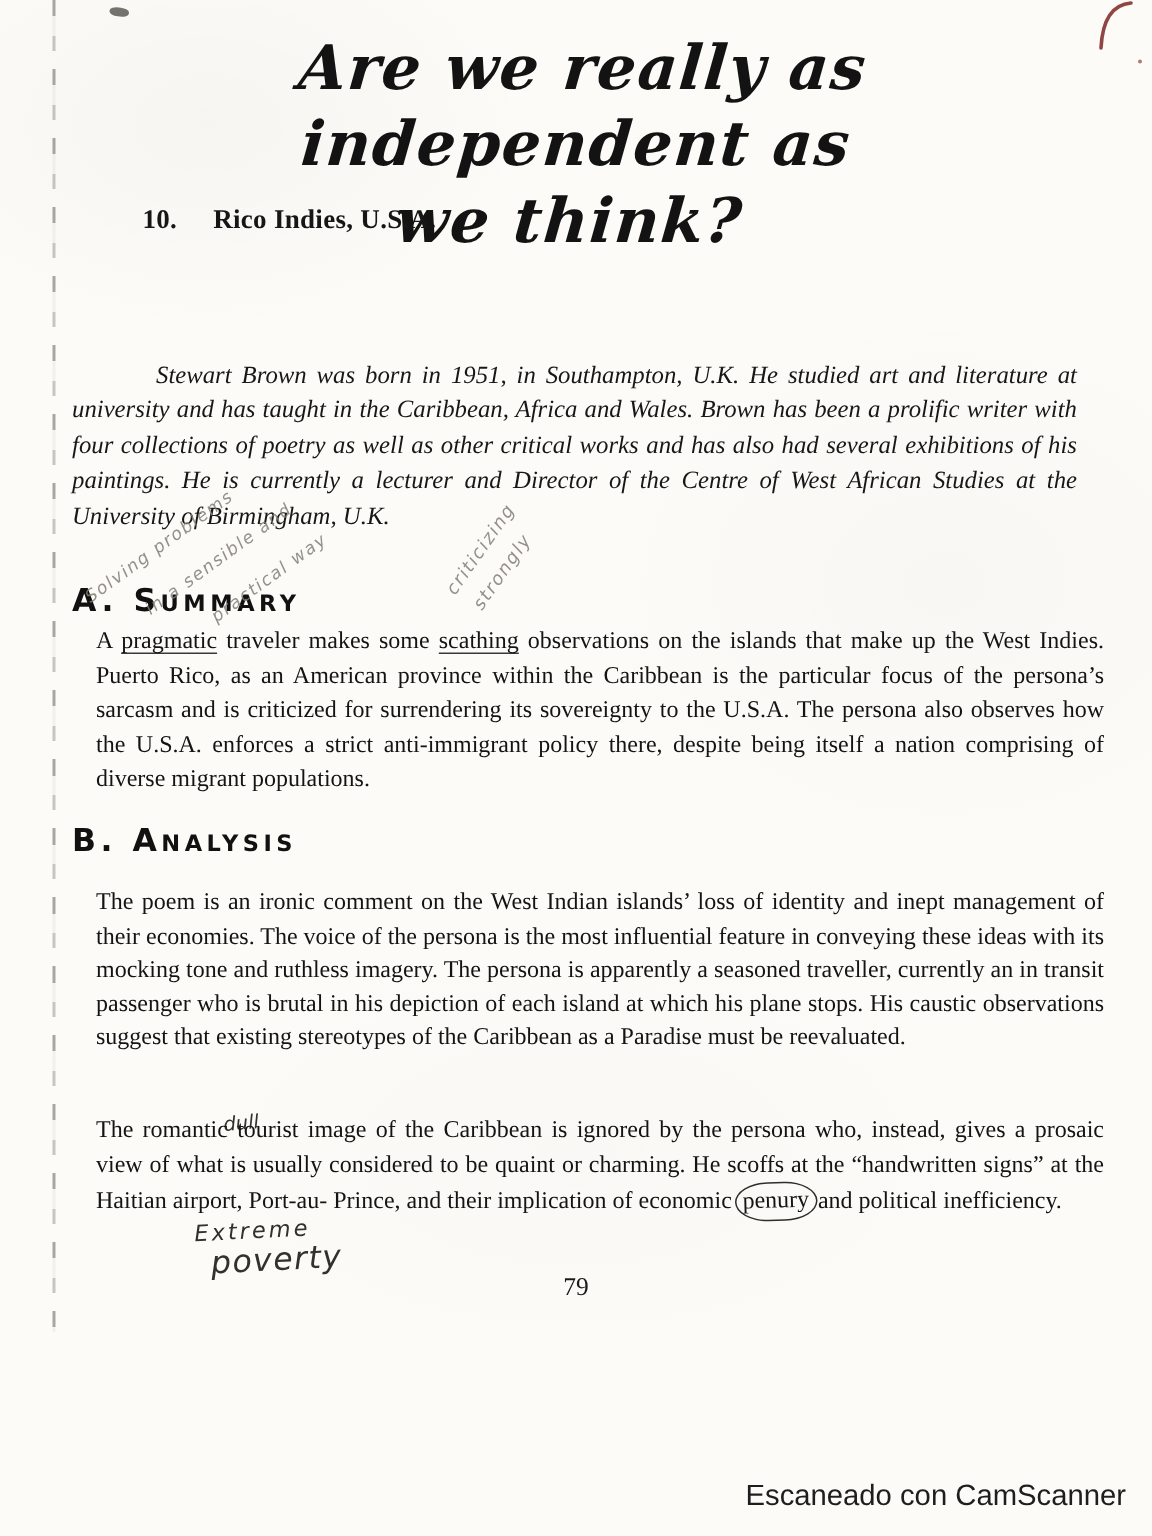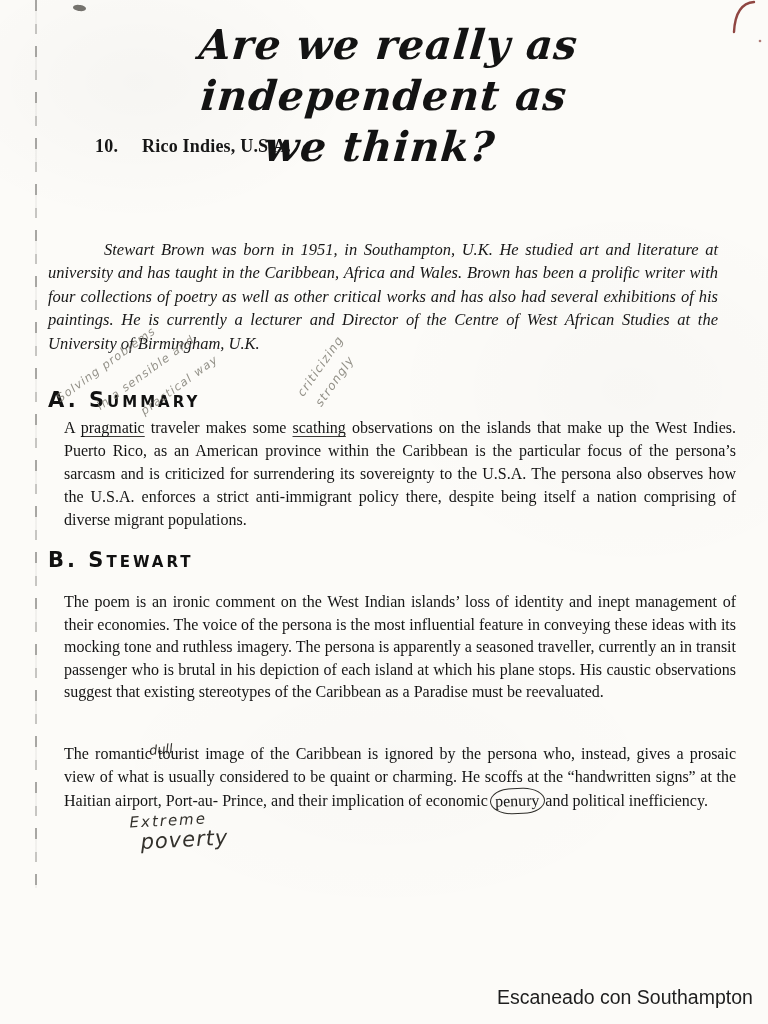--- a/index.html
+++ b/index.html
@@ -131,29 +131,30 @@
 
   <span class="pencil scrib scrib1">Solving problems</span>
   <span class="pencil scrib scrib2">in a sensible and</span>
   <span class="pencil scrib scrib3">practical way</span>
 
   <span class="pencil crit crit1">criticizing</span>
   <span class="pencil crit crit2">strongly</span>
 
   <p class="body-para p-summary"><span>A </span><span class="uline">pragmatic</span><span> traveler makes some </span><span class="uline">scathing</span><span> observations on the islands that make up the West Indies. Puerto Rico, as an American province within the Caribbean is the particular focus of the persona’s sarcasm and is criticized for surrendering its sovereignty to the U.S.A. The persona also observes how the U.S.A. enforces a strict anti-immigrant policy there, despite being itself a nation comprising of diverse migrant populations.</span></p>
 
-  <h2 class="sec-heading h-analysis">B. Stewart</h2>
+  <h2 class="sec-heading h-analysis">B. Analysis</h2>
 
   <p class="body-para p-analysis1">The poem is an ironic comment on the West Indian islands’ loss of identity and inept management of their economies. The voice of the persona is the most influential feature in conveying these ideas with its mocking tone and ruthless imagery.  The persona is apparently a seasoned traveller, currently an in transit passenger who is brutal in his depiction of each island at which his plane stops. His caustic observations suggest that existing stereotypes of the Caribbean as a Paradise must be reevaluated.</p>
 
   <span class="ink dull-note">dull</span>
 
   <p class="body-para p-analysis2"><span>The romantic tourist image of the Caribbean is ignored by the persona who, instead, gives a </span><span>prosaic</span><span> view of what is usually considered to be quaint or charming. He scoffs at the “handwritten signs” at the Haitian airport, Port-au- Prince, and their implication of economic </span><span class="circled">penury</span><span> and political inefficiency.</span></p>
 
   <div class="ink poverty-note">
     <span class="l1">Extreme</span>
     <span class="l2">poverty</span>
   </div>
 
+  <div class="page-number">79</div>
 
-  <div class="watermark">Escaneado con Southampton</div>
+  <div class="watermark">Escaneado con CamScanner</div>
 
 </div>
 
 </body></html>

